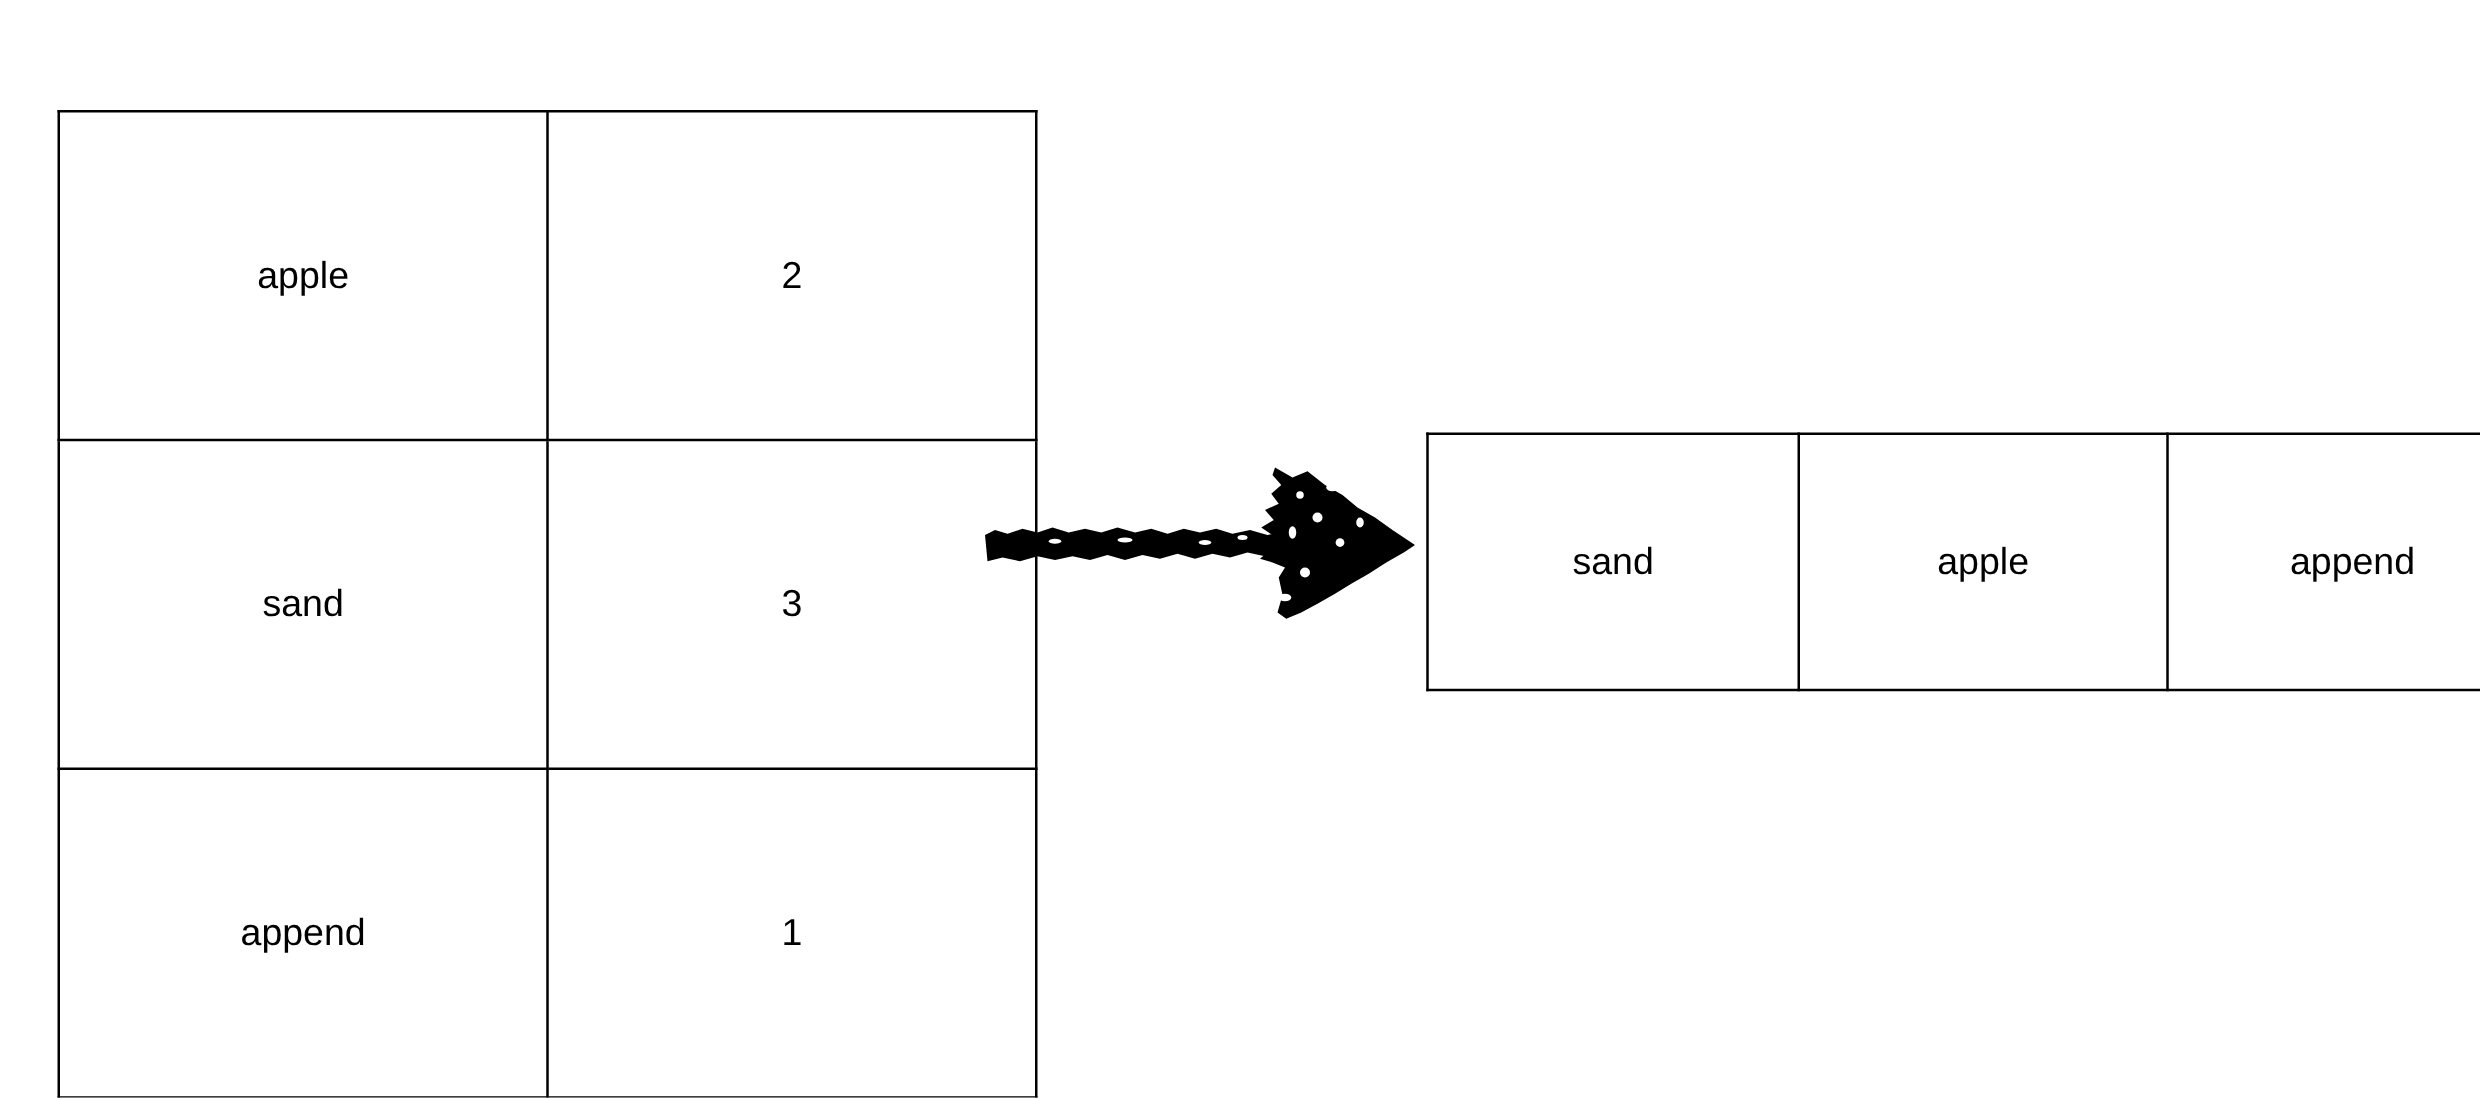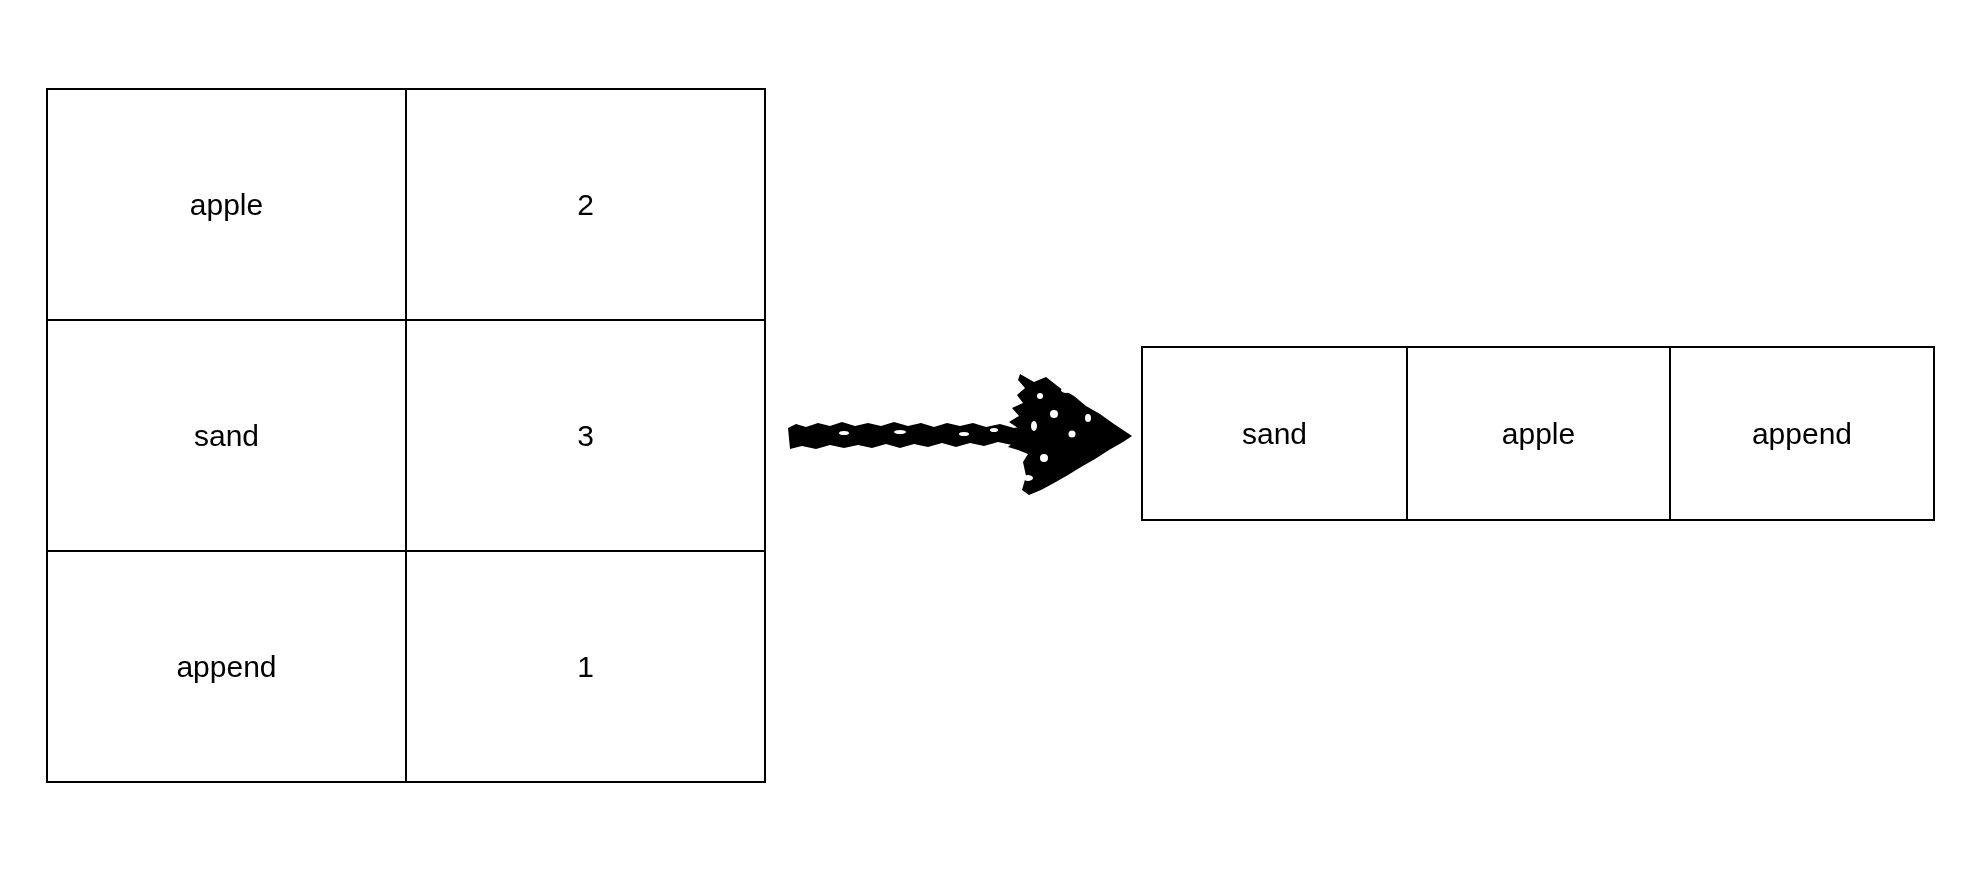--- a/index.html
+++ b/index.html
@@ -30,21 +30,21 @@
     background: #ffffff;
   }
   .grid-table td {
     border: 2px solid #000000;
     text-align: center;
     vertical-align: middle;
     font-family: "Liberation Sans", sans-serif;
     font-size: 30px;
     line-height: 1.2;
     color: #000000;
-    padding: 0;
+    padding: 16px;
     font-weight: 400;
   }
 
   
   #source-table {
     left: 46px;
     top: 88px;
     width: 714px;
     height: 687px;
   }

